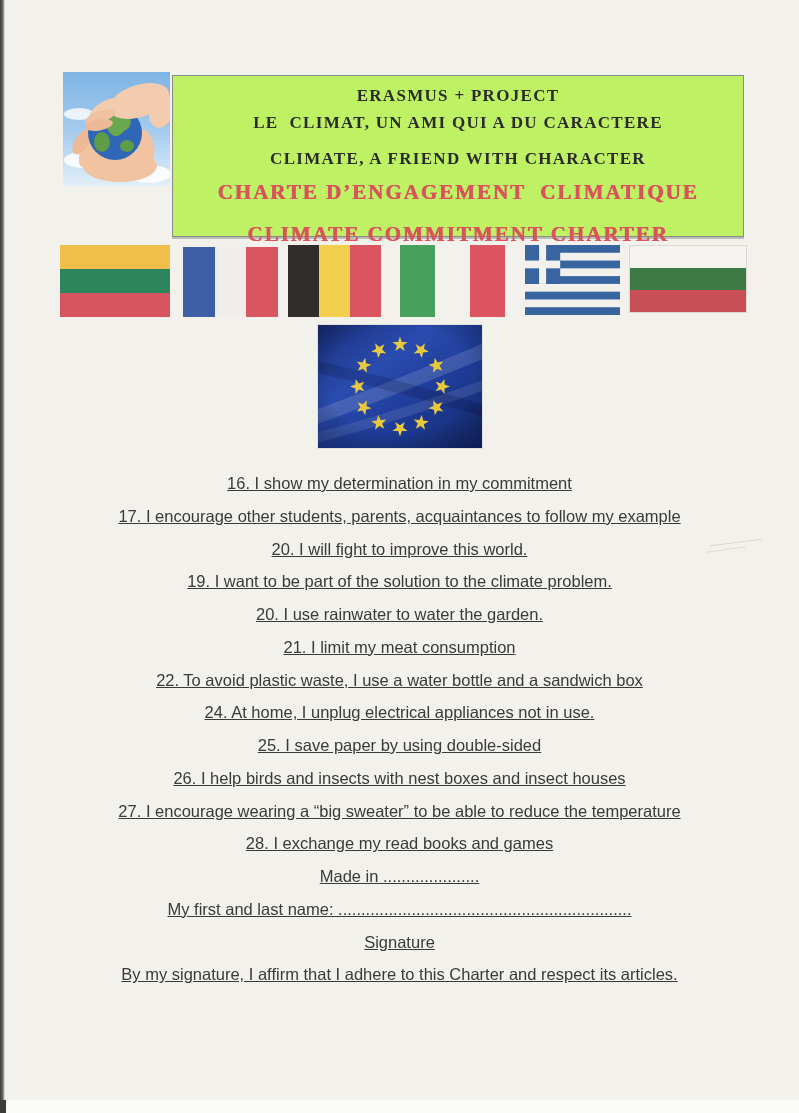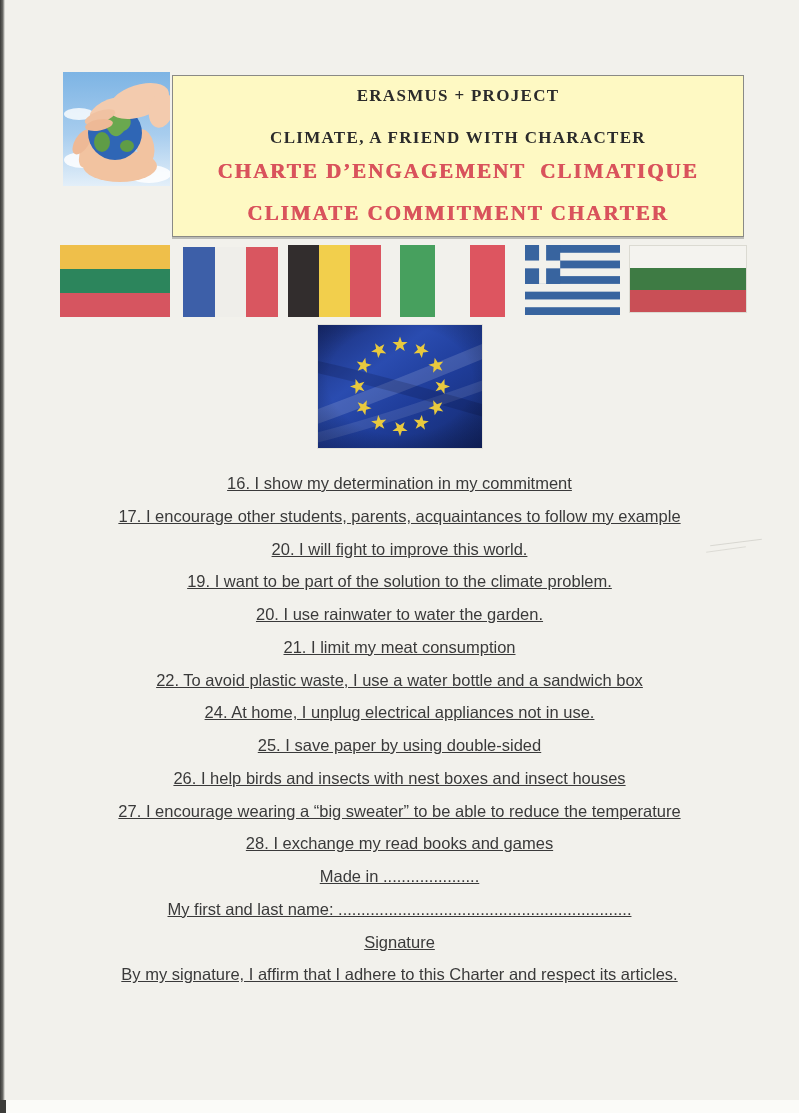--- a/index.html
+++ b/index.html
@@ -18,26 +18,26 @@
   .scan-mark{position:absolute;left:706px;top:540px;width:58px;height:16px;opacity:.45;}
   .scan-mark::before{content:"";position:absolute;left:4px;top:2px;width:52px;height:1px;background:#b9b8b0;transform:rotate(-7deg);}
   .scan-mark::after{content:"";position:absolute;left:0px;top:9px;width:40px;height:1px;background:#c3c2ba;transform:rotate(-8deg);}
 
   
   .logo{position:absolute;left:63px;top:72px;width:107px;height:114px;}
   .logo svg{display:block;width:100%;height:100%;}
 
   
   .title-box{position:absolute;left:172px;top:75px;width:572px;height:162px;
-    background:#fef9c3;border:1px solid #8a8a86;box-shadow:0 2px 0 rgba(90,90,86,.35);
+    background:#bef264;border:1px solid #8a8a86;box-shadow:0 2px 0 rgba(90,90,86,.35);
     text-align:center;box-sizing:border-box;padding-top:11px;}
   .tb-line{white-space:pre-wrap;font-family:"Liberation Serif", serif;font-weight:bold;color:#2b2b2b;}
   .tb-black{font-size:17px;line-height:18px;letter-spacing:1.3px;}
   .tb-black.l2{margin-top:9px;}
-  .tb-black.l3{margin-top:24px;}
+  .tb-black.l3{margin-top:18px;}
   .tb-red{font-size:21px;line-height:22px;letter-spacing:2px;color:#d9535c;
     text-shadow:0.6px 0 0 #d9535c;}
   .tb-red.l4{margin-top:13px;}
   .tb-red.l5{margin-top:20px;}
 
   
   .flag{position:absolute;display:flex;}
   .stripe{flex:1;}
   .f1{left:60px;top:245px;width:110px;height:72px;}
   .f2{left:183px;top:247px;width:95px;height:70px;}
@@ -91,20 +91,21 @@
       <ellipse cx="76" cy="29" rx="31" ry="16" fill="#f3cbae" transform="rotate(-18 76 29)"></ellipse>
       <ellipse cx="42" cy="36" rx="17" ry="6.5" fill="#f3cbae" transform="rotate(-30 42 36)"></ellipse>
       <ellipse cx="37" cy="45" rx="16" ry="6" fill="#f0c2a2" transform="rotate(-20 37 45)"></ellipse>
       <ellipse cx="36" cy="53" rx="14" ry="5.5" fill="#eeb996" transform="rotate(-10 36 53)"></ellipse>
       <ellipse cx="98" cy="38" rx="12" ry="18" fill="#f3cbae" transform="rotate(12 98 38)"></ellipse>
     </svg>
   </div>
 
   <div class="title-box">
     <div class="tb-line tb-black l1">ERASMUS + PROJECT</div>
+    <div class="tb-line tb-black l2">LE  CLIMAT, UN AMI QUI A DU CARACTERE</div>
     <div class="tb-line tb-black l3">CLIMATE, A FRIEND WITH CHARACTER</div>
     <div class="tb-line tb-red l4">CHARTE D’ENGAGEMENT  CLIMATIQUE</div>
     <div class="tb-line tb-red l5">CLIMATE COMMITMENT CHARTER</div>
   </div>
 
   <div>
     <div class="flag f1" title="Lithuania" style="flex-direction: column;">
         <div class="stripe" style="background: rgb(239, 191, 74);"></div>
         <div class="stripe" style="background: rgb(44, 133, 92);"></div>
         <div class="stripe" style="background: rgb(214, 85, 96);"></div>

